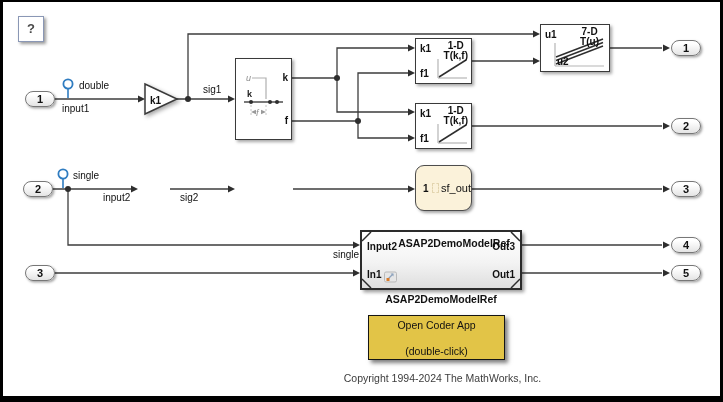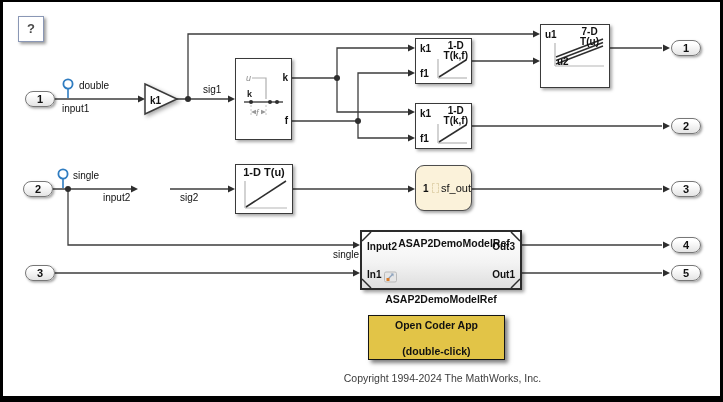--- a/index.html
+++ b/index.html
@@ -38,21 +38,21 @@
             border:2px solid #2b2b2b;box-sizing:border-box;
             background:linear-gradient(180deg,#ffffff 0%,#f3f3f3 55%,#dedede 100%);
             box-shadow:2.5px 2.5px 3.5px rgba(0,0,0,.4);z-index:2;}
   .mr-title{position:absolute;left:30px;right:4px;top:5px;text-align:center;
             font-weight:bold;font-size:10.5px;color:#111;z-index:3;}
   .mr-caption{position:absolute;left:360px;top:293px;width:162px;text-align:center;
               font-weight:bold;font-size:10.5px;color:#111;z-index:3;}
   .coder-btn{position:absolute;left:368px;top:315px;width:137px;height:45px;
              background:#e2c447;border:1.5px solid #151515;box-sizing:border-box;
              box-shadow:3px 3px 4px rgba(0,0,0,.5);text-align:center;
-             font-weight:bold;font-size:10.5px;line-height:13px;color:#111;
+             font-weight:normal;font-size:10.5px;line-height:13px;color:#111;
              padding-top:3px;z-index:2;}
   .copyright{position:absolute;left:310px;top:372px;width:265px;text-align:center;
              font-size:10.5px;color:#3d3d3d;z-index:3;}
   .icon-svg{position:absolute;z-index:2;}
 </style>
 </head>
 <body>
 
 <div class="canvas">
 
@@ -189,44 +189,36 @@
       <span>1-D</span><br>
       <span>T(k,f)</span>
     </div>
     <svg width="54" height="43" style="position:absolute;left:0;top:0">
       <line x1="22" y1="20" x2="22" y2="39" stroke="#b5b5b5" stroke-width="1.2"></line>
       <line x1="22" y1="39" x2="51" y2="39" stroke="#b5b5b5" stroke-width="1.2"></line>
       <line x1="23" y1="38" x2="50" y2="21" stroke="#2e2e2e" stroke-width="1.5"></line>
     </svg>
   </div>
 
-  <div class="blk" style="left:540px;top:24px;width:70px;height:64px">
+  <div class="blk" style="left:540px;top:24px;width:70px;height:48px">
     <span class="pin" style="left:4px;top:4px">u1</span>
     <span class="pin" style="left:16px;top:31px">u2</span>
     <div class="type" style="right:10px;top:2px">
       <span>7-D</span><br>
       <span>T(u)</span>
     </div>
     <svg width="67" height="45" style="position:absolute;left:0;top:0">
       <line x1="14" y1="18" x2="14" y2="41" stroke="#b5b5b5" stroke-width="1.2"></line>
       <line x1="14" y1="41" x2="63" y2="41" stroke="#b5b5b5" stroke-width="1.2"></line>
       <line x1="15" y1="39" x2="62" y2="21" stroke="#2e2e2e" stroke-width="1.4"></line>
       <line x1="15" y1="35.5" x2="62" y2="17.5" stroke="#2e2e2e" stroke-width="1.4"></line>
       <line x1="15" y1="32" x2="62" y2="14" stroke="#2e2e2e" stroke-width="1.4"></line>
     </svg>
   </div>
 
-  <div class="blk" style="left:235px;top:164px;width:58px;height:50px">
-    <div class="type" style="left:0;right:0;top:2px;font-size:11px">1-D T(u)</div>
-    <svg width="55" height="47" style="position:absolute;left:0;top:0">
-      <line x1="9" y1="16" x2="9" y2="43" stroke="#b5b5b5" stroke-width="1.2"></line>
-      <line x1="9" y1="43" x2="51" y2="43" stroke="#b5b5b5" stroke-width="1.2"></line>
-      <line x1="10" y1="42" x2="50" y2="16" stroke="#2e2e2e" stroke-width="1.5"></line>
-    </svg>
-  </div>
 
   <div class="sfout">
     <span class="p1">1</span>
     <span class="ghost"></span>
     <span class="nm">sf_out</span>
   </div>
 
   <div class="modelref">
     <svg width="158" height="56" style="position:absolute;left:0;top:0">
       <line x1="0" y1="9" x2="9" y2="0" stroke="#2b2b2b" stroke-width="1.5"></line>

